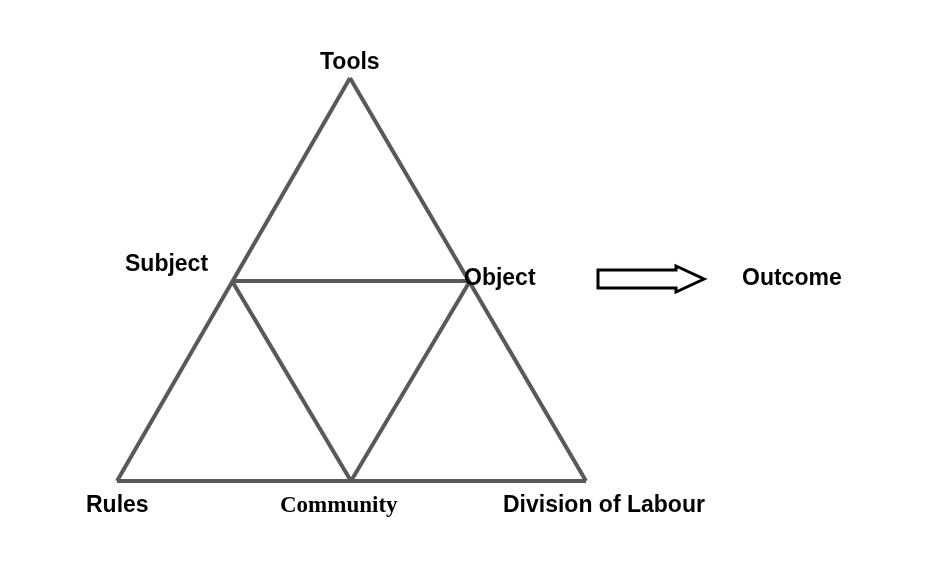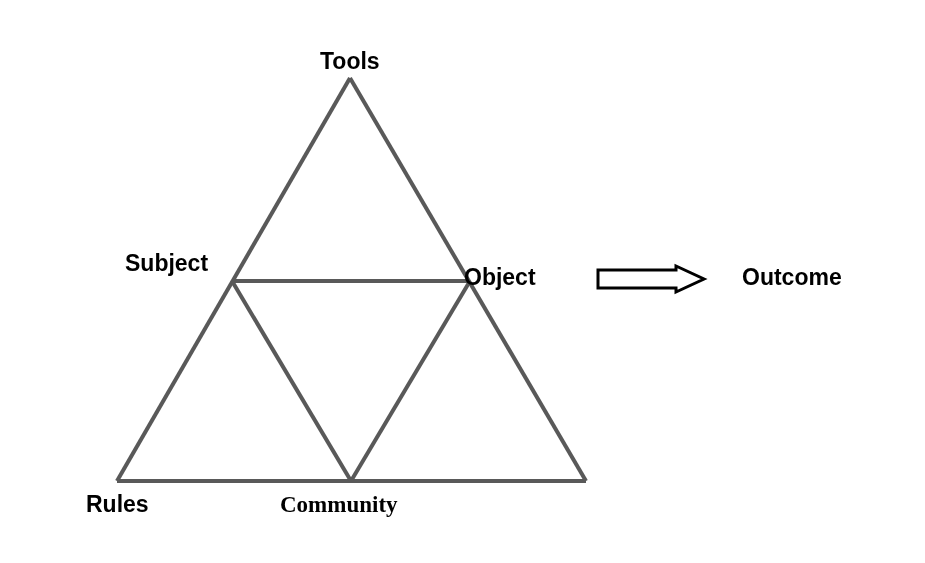--- a/index.html
+++ b/index.html
@@ -69,16 +69,17 @@
   <div class="node-label label-tools" style="left: 320px; top: 50px; color: rgb(0, 0, 0);">Tools</div>
 
   <div class="node-label label-subject" style="left: 125px; top: 252px; color: rgb(0, 0, 0);">Subject</div>
 
   <div class="node-label label-object" style="left: 464px; top: 266px; color: rgb(0, 0, 0);">Object</div>
 
   <div class="node-label label-rules" style="left: 86px; top: 493px; color: rgb(0, 0, 0);">Rules</div>
 
   <div class="node-label label-community" style="left: 280px; top: 493px; color: rgb(0, 0, 0);">Community</div>
 
+  <div class="node-label label-division" style="left: 503px; top: 493px; color: rgb(0, 0, 0);">Division of Labour</div>
 
   <div class="node-label label-outcome" style="left: 742px; top: 266px; color: rgb(0, 0, 0);">Outcome</div>
 
 </div>
 
 </body></html>

